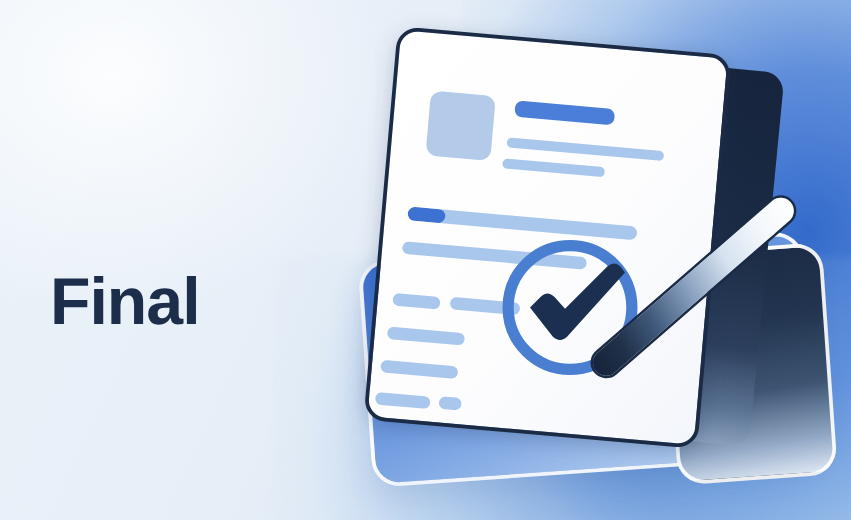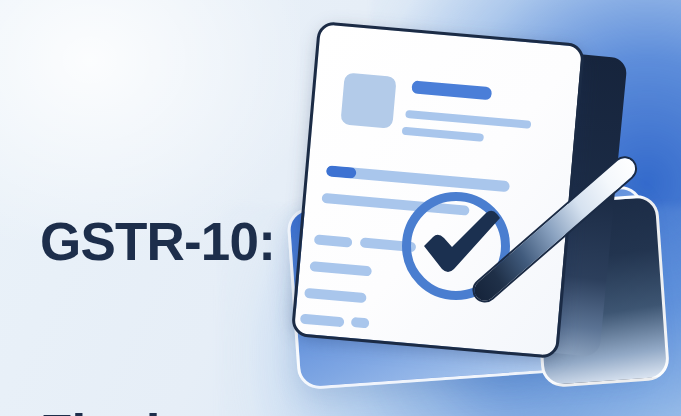--- a/index.html
+++ b/index.html
@@ -220,21 +220,20 @@
 <body>
 
 <div id="banner">
 
   <div class="bg-base"></div>
   <div class="bg-glow-topleft"></div>
   <div class="bg-glow-right"></div>
   <div class="bg-glow-bottom"></div>
 
   <div class="headline no-sel">
-    <span class="ln">GSTR-10:</span>
     <span class="ln">Final</span>
     
   </div>
 
   <div class="art">
 
     <div class="card-blue"></div>
     <div class="card-dark-right"></div>
     <div class="card-dark-mid"></div>
     <div class="sheet-shadow"></div>

